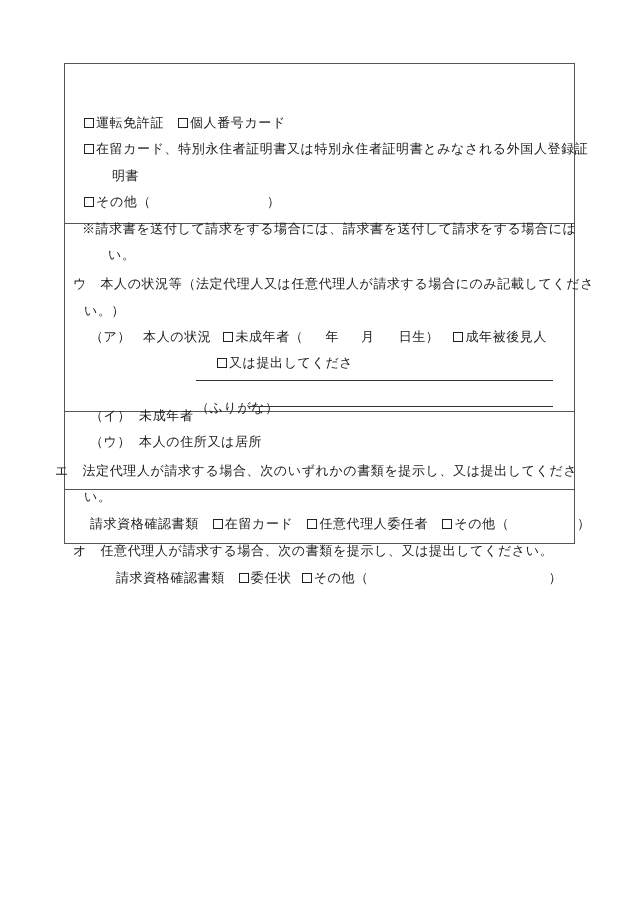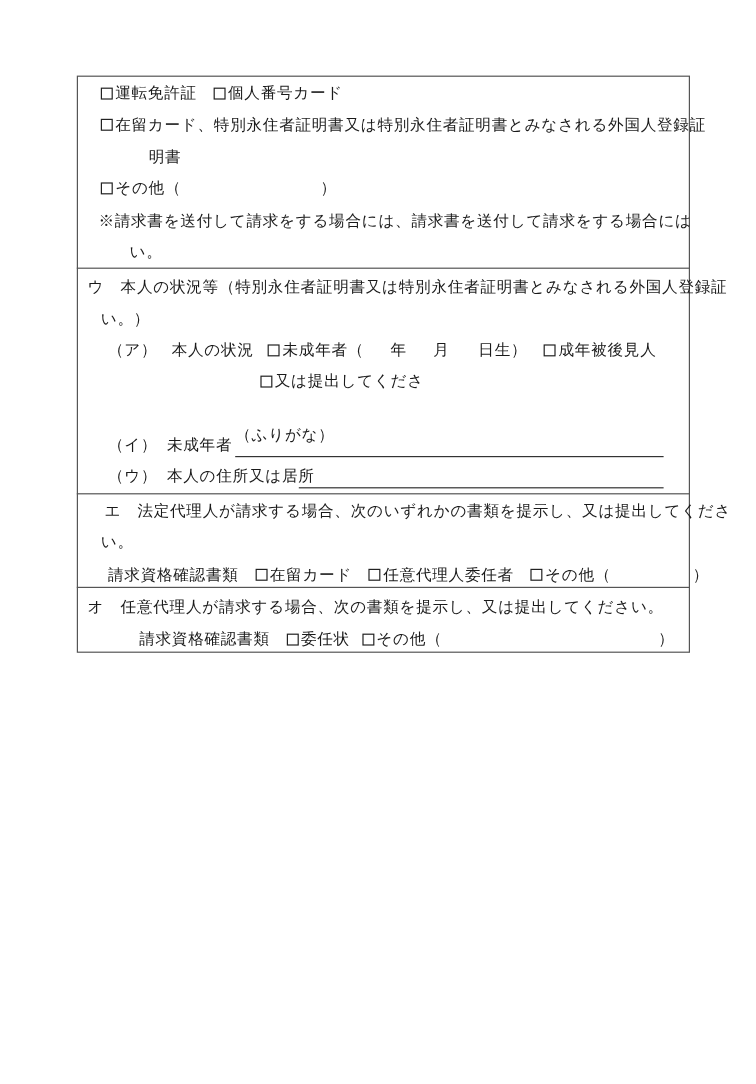--- a/index.html
+++ b/index.html
@@ -1,66 +1,66 @@
 <!DOCTYPE html>
 <html><head>
   <meta charset="utf-8">
   <style>
     html, body { margin: 0; padding: 0; background: #ffffff; }
     body { width: 630px; height: 903px; position: relative; overflow: hidden;
       font-family: "DejaVu Serif", "Liberation Serif", serif; color: #1a1a1a; font-size: 13px; }
     .frame { position: absolute; left: 64px; top: 63px; width: 511px; height: 481px;
       border: 1px solid #555; box-sizing: border-box; }
     .hr { position: absolute; left: 64px; width: 511px; height: 0; border-top: 1px solid #555; }
-    .t { position: absolute; white-space: nowrap; line-height: 16px; letter-spacing: 0.6px; }
+    .t { position: absolute; white-space: nowrap; line-height: 16px; letter-spacing: 0.6px; margin-top: 44px; }
     .ul { position: absolute; height: 0; border-top: 1px solid #333; }
     .cb { display: inline-block; width: 10px; height: 10px; border: 1px solid #222; margin-right: 2px;
       vertical-align: -1px; box-sizing: border-box; }
     .gap { display: inline-block; }
   </style>
 </head>
 <body>
 
 <div class="frame"></div>
 <div class="hr" style="top:223px"></div>
 <div class="hr" style="top:411px"></div>
 <div class="hr" style="top:489px"></div>
 
 <div class="t" style="left:84px; top:71px">
   <span class="cb"></span><span>運転免許証</span><span class="gap" style="width:14px"></span><span class="cb"></span><span>個人番号カード</span>
 </div>
 <div class="t" style="left:84px; top:97px">
   <span class="cb"></span><span>在留カード、特別永住者証明書又は特別永住者証明書とみなされる外国人登録証</span>
 </div>
-<div class="t" style="left:124px; top:124px">明書</div>
+<div class="t" style="left:112px; top:124px">明書</div>
 <div class="t" style="left:84px; top:150px">
   <span class="cb"></span><span>その他（</span><span class="gap" style="width:116px"></span><span>）</span>
 </div>
 <div class="t" style="left:82px; top:177px">※請求書を送付して請求をする場合には、請求書を送付して請求をする場合には</div>
 <div class="t" style="left:108px; top:203px">い。</div>
 
-<div class="t" style="left:73px; top:232px">ウ　本人の状況等（特別永住者証明書又は特別永住者証明書とみなされる外国人登録証</div>
+<div class="t" style="left:73px; top:232px">ウ　本人の状況等（法定代理人又は任意代理人が請求する場合にのみ記載してくださ</div>
 <div class="t" style="left:84px; top:259px">い。）</div>
 <div class="t" style="left:90px; top:285px">
   <span>（ア）</span><span class="gap" style="width:12px"></span><span>本人の状況</span><span class="gap" style="width:12px"></span><span class="cb"></span><span>未成年者（</span><span class="gap" style="width:22px"></span><span>年</span><span class="gap" style="width:22px"></span><span>月</span><span class="gap" style="width:24px"></span><span>日生）</span><span class="gap" style="width:14px"></span><span class="cb"></span><span>成年被後見人</span>
 </div>
 <div class="t" style="left:217px; top:311px">
   <span class="cb"></span><span>又は提出してくださ</span>
 </div>
 <div class="t" style="left:196px; top:356px">（ふりがな）</div>
 <div class="t" style="left:90px; top:364px">
   <span>（イ）</span><span class="gap" style="width:8px"></span><span>未成年者</span>
 </div>
 <div class="ul" style="left:196px; top:380px; width:357px"></div>
 <div class="t" style="left:90px; top:390px">
   <span>（ウ）</span><span class="gap" style="width:8px"></span><span>本人の住所又は居所</span>
 </div>
 <div class="ul" style="left:249px; top:406px; width:304px"></div>
 
-<div class="t" style="left:87px; top:419px">エ　法定代理人が請求する場合、次のいずれかの書類を提示し、又は提出してくださ</div>
+<div class="t" style="left:55px; top:419px">エ　法定代理人が請求する場合、次のいずれかの書類を提示し、又は提出してくださ</div>
 <div class="t" style="left:84px; top:445px">い。</div>
 <div class="t" style="left:90px; top:472px">
   <span>請求資格確認書類</span><span class="gap" style="width:14px"></span><span class="cb"></span><span>在留カード</span><span class="gap" style="width:14px"></span><span class="cb"></span><span>任意代理人委任者</span><span class="gap" style="width:14px"></span><span class="cb"></span><span>その他（</span><span class="gap" style="width:68px"></span><span>）</span>
 </div>
 
 <div class="t" style="left:73px; top:499px">オ　任意代理人が請求する場合、次の書類を提示し、又は提出してください。</div>
 <div class="t" style="left:116px; top:526px">
   <span>請求資格確認書類</span><span class="gap" style="width:14px"></span><span class="cb"></span><span>委任状</span><span class="gap" style="width:10px"></span><span class="cb"></span><span>その他（</span><span class="gap" style="width:180px"></span><span>）</span>
 </div>
 

